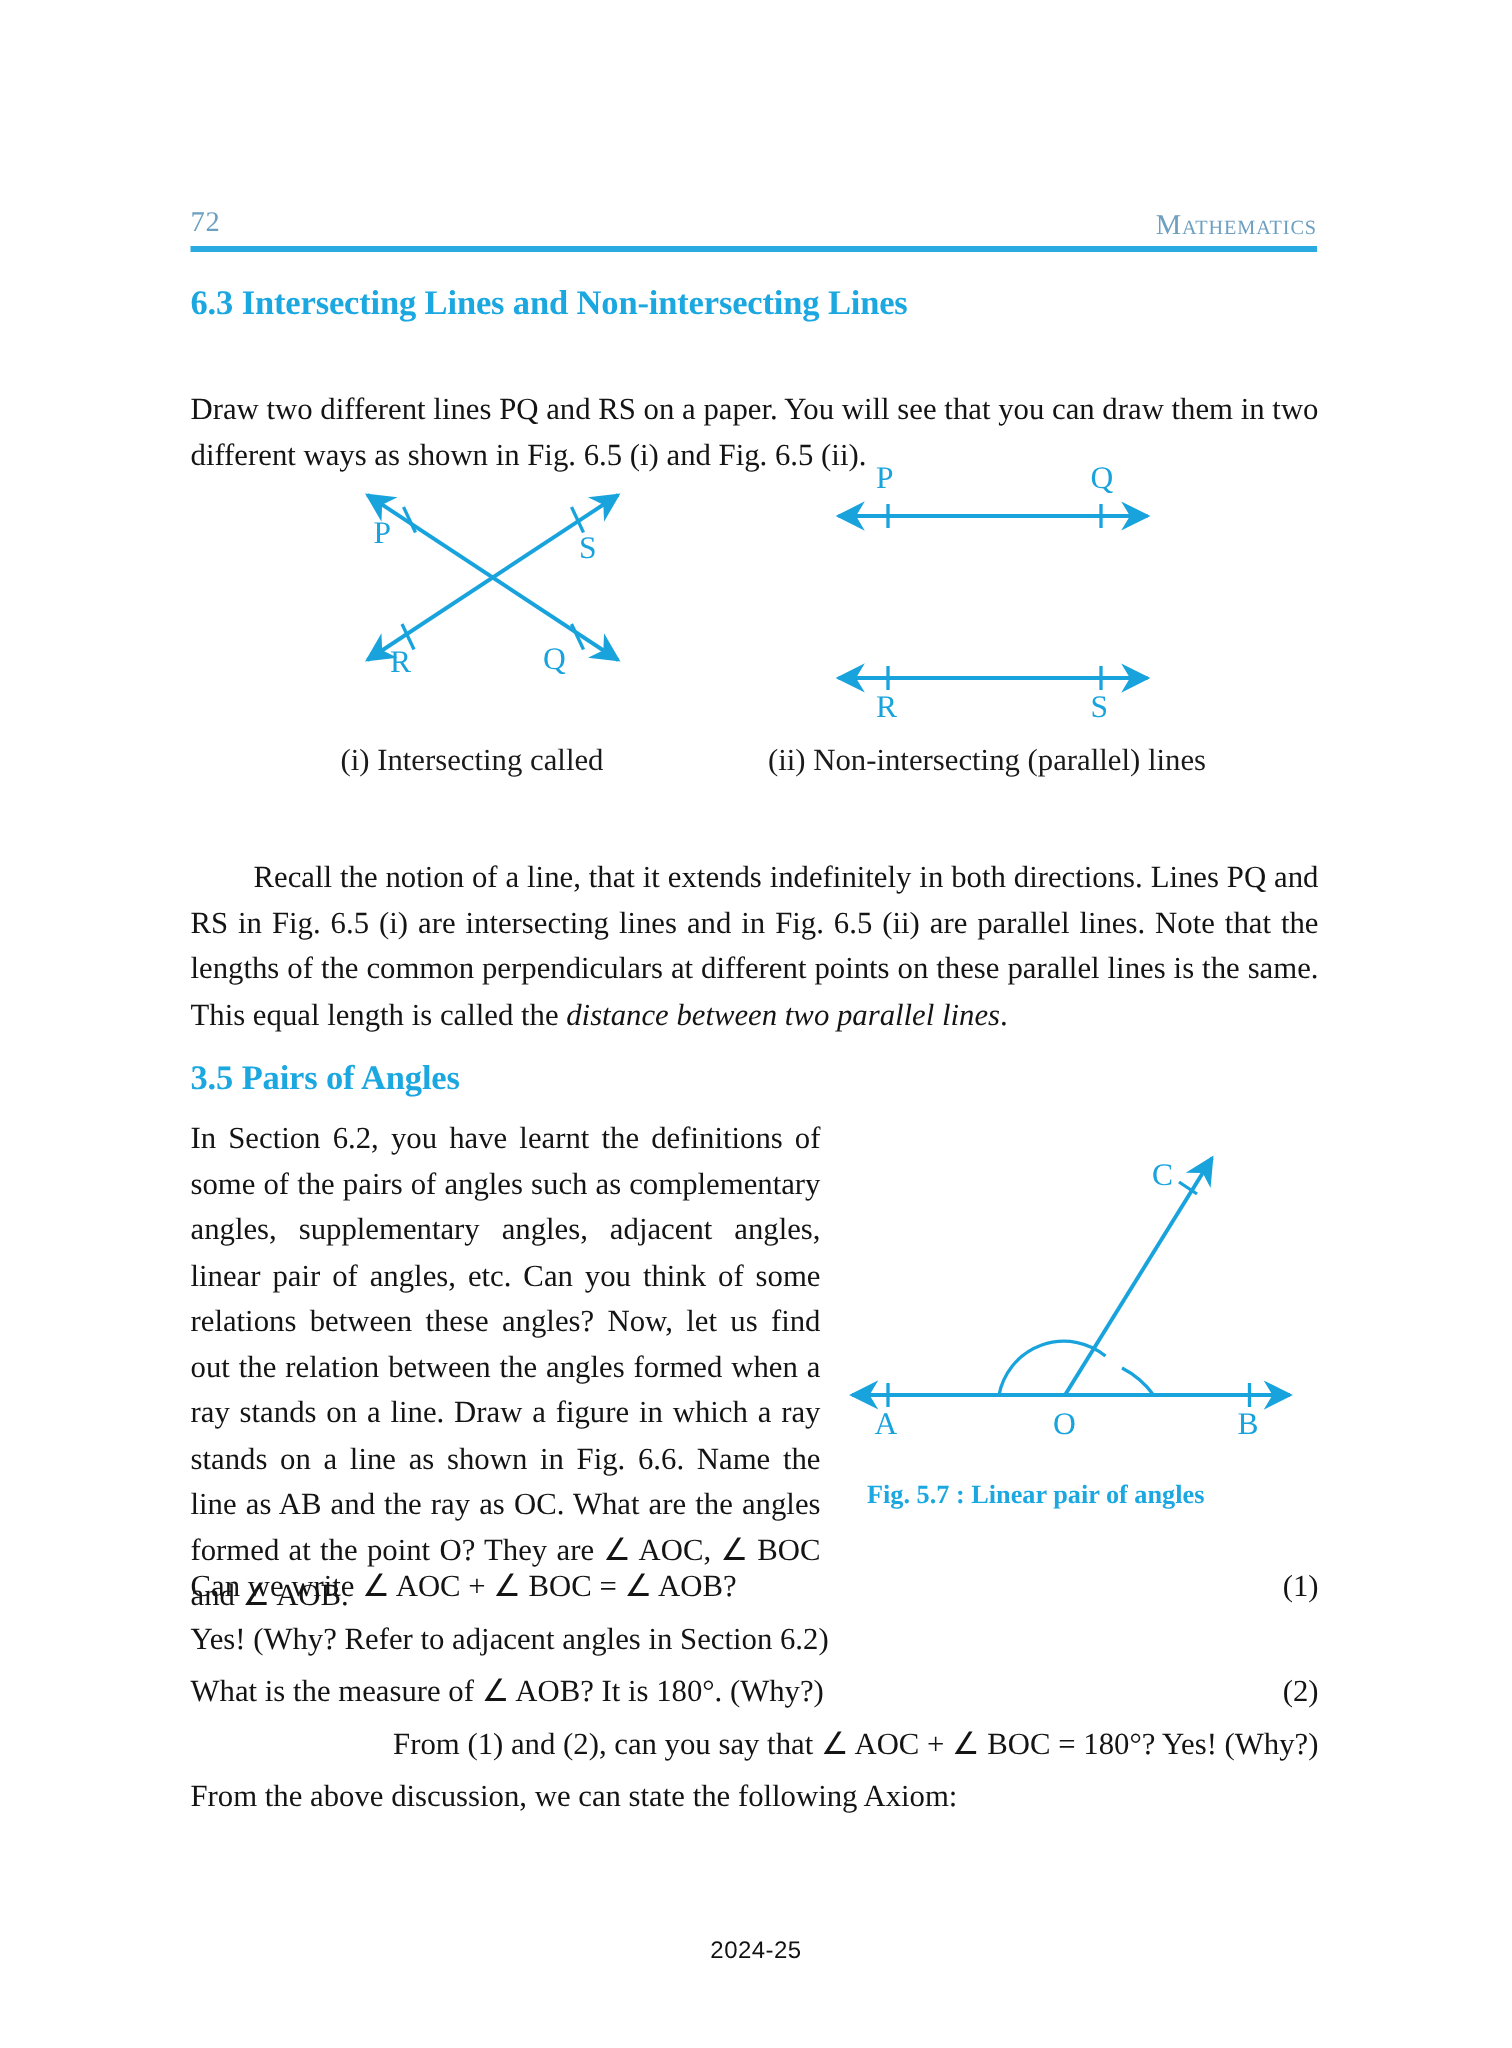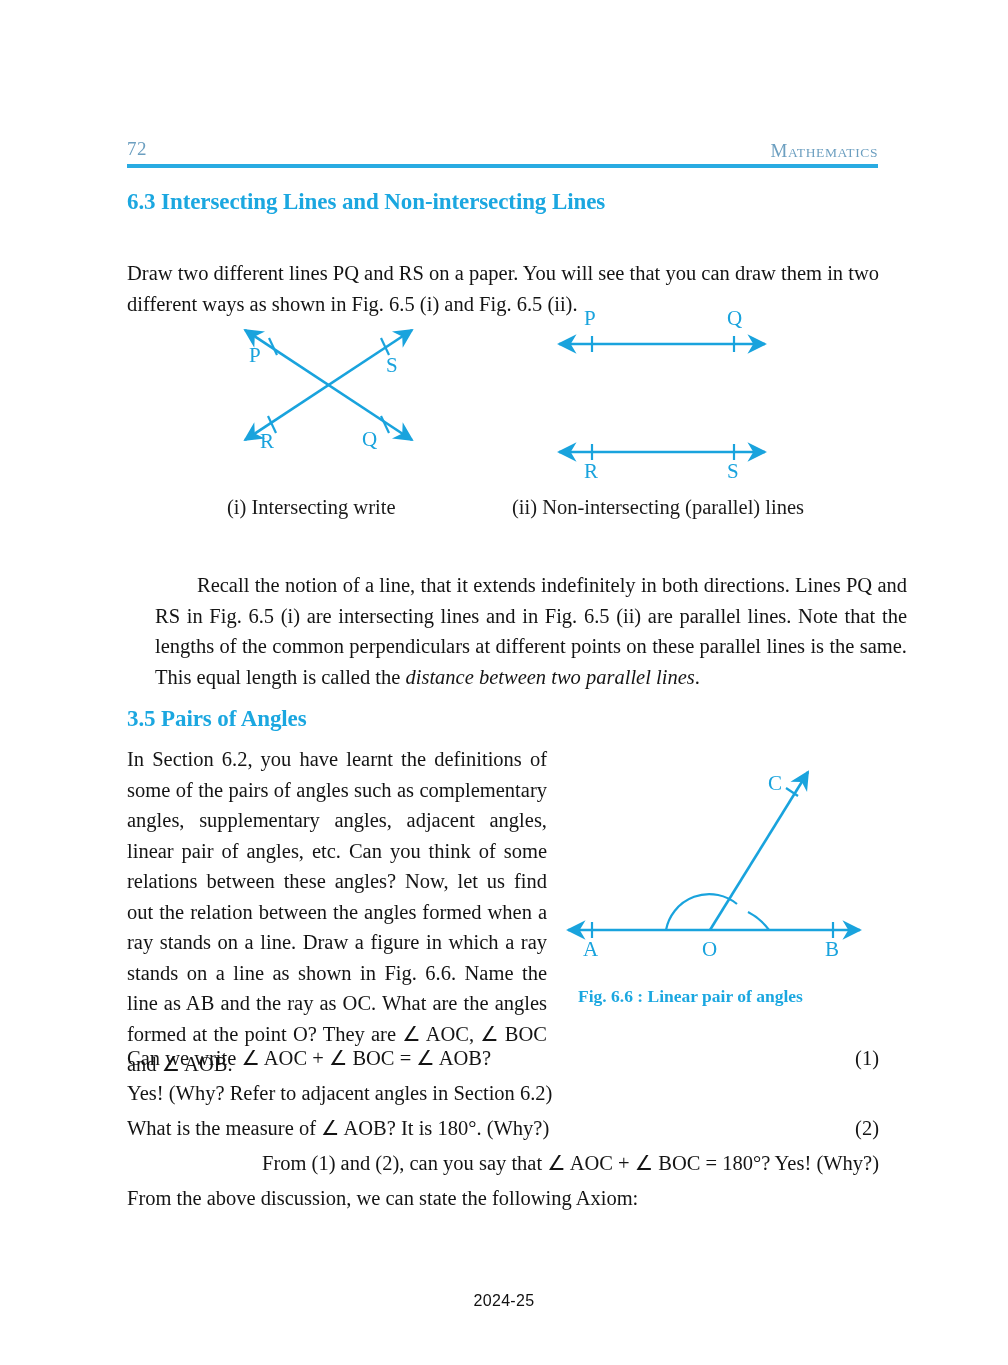--- a/index.html
+++ b/index.html
@@ -84,21 +84,20 @@
     left: 127px;
     top: 230px;
     width: 752px;
     margin-top: 28px;
   }
   #para-recall {
     left: 127px;
     top: 570px;
     width: 752px;
     text-indent: 42px;
-    margin-left: 28px;
   }
   #para-angles {
     left: 127px;
     top: 744px;
     width: 420px;
   }
 
   .it { font-style: italic; }
 
   
@@ -239,21 +238,21 @@
 
         <text x="457" y="25" fill="#19a3dd" font-family="Liberation Serif, serif" font-size="21">P</text>
         <text x="600" y="25" fill="#19a3dd" font-family="Liberation Serif, serif" font-size="21">Q</text>
         <text x="457" y="178" fill="#19a3dd" font-family="Liberation Serif, serif" font-size="21">R</text>
         <text x="600" y="178" fill="#19a3dd" font-family="Liberation Serif, serif" font-size="21">S</text>
       </g>
     </svg>
   </div>
 
   <div class="cap-row">
-    <span class="cap-i">(i) Intersecting write</span>
+    <span class="cap-i">(i) Intersecting called</span>
     <span class="cap-ii">(ii) Non-intersecting (parallel) lines</span>
   </div>
 
   <div class="para" id="para-recall"><span>Recall the notion of a line, that it extends indefinitely in both directions. Lines PQ and RS in Fig. 6.5 (i) are intersecting lines and in Fig. 6.5 (ii) are parallel lines. Note that the lengths of the common perpendiculars at different points on these parallel lines is the same. This equal length is called the </span><span class="it">distance between two parallel lines</span><span>.</span></div>
 
   <div class="h2" id="head-64">3.5 Pairs of Angles</div>
 
   <div class="para" id="para-angles">In Section 6.2, you have learnt the definitions of some of the pairs of angles such as complementary angles, supplementary angles, adjacent angles, linear pair of angles, etc. Can you think of some relations between these angles? Now, let us find out the relation between the angles formed when a ray stands on a line. Draw a figure in which a ray stands on a line as shown in Fig. 6.6. Name the line as AB and the ray as OC. What are the angles formed at the point O? They are ∠ AOC, ∠ BOC and ∠ AOB.</div>
 
   <div class="fig66">
@@ -274,21 +273,21 @@
       <line x1="42" y1="162" x2="42" y2="178" stroke="#19a3dd" stroke-width="2.2"></line>
       <line x1="283" y1="162" x2="283" y2="178" stroke="#19a3dd" stroke-width="2.2"></line>
       <line x1="236" y1="28" x2="248" y2="36" stroke="#19a3dd" stroke-width="2.2"></line>
 
       <text x="33" y="196" fill="#19a3dd" font-family="Liberation Serif, serif" font-size="21">A</text>
       <text x="152" y="196" fill="#19a3dd" font-family="Liberation Serif, serif" font-size="21">O</text>
       <text x="275" y="196" fill="#19a3dd" font-family="Liberation Serif, serif" font-size="21">B</text>
       <text x="218" y="30" fill="#19a3dd" font-family="Liberation Serif, serif" font-size="21">C</text>
     </svg>
   </div>
-  <div class="figcap" id="figcap-66">Fig. 6.6 : Linear pair of angles</div>
+  <div class="figcap" id="figcap-66">Fig. 5.7 : Linear pair of angles</div>
 
   <div class="stmt" id="stmt-1">
     <span class="txt">Can we write ∠ AOC + ∠ BOC = ∠ AOB?</span>
     <span class="num">(1)</span>
   </div>
   <div class="stmt" id="stmt-2">
     <span class="txt">Yes! (Why? Refer to adjacent angles in Section 6.2)</span>
     <span class="num"></span>
   </div>
   <div class="stmt" id="stmt-3">

